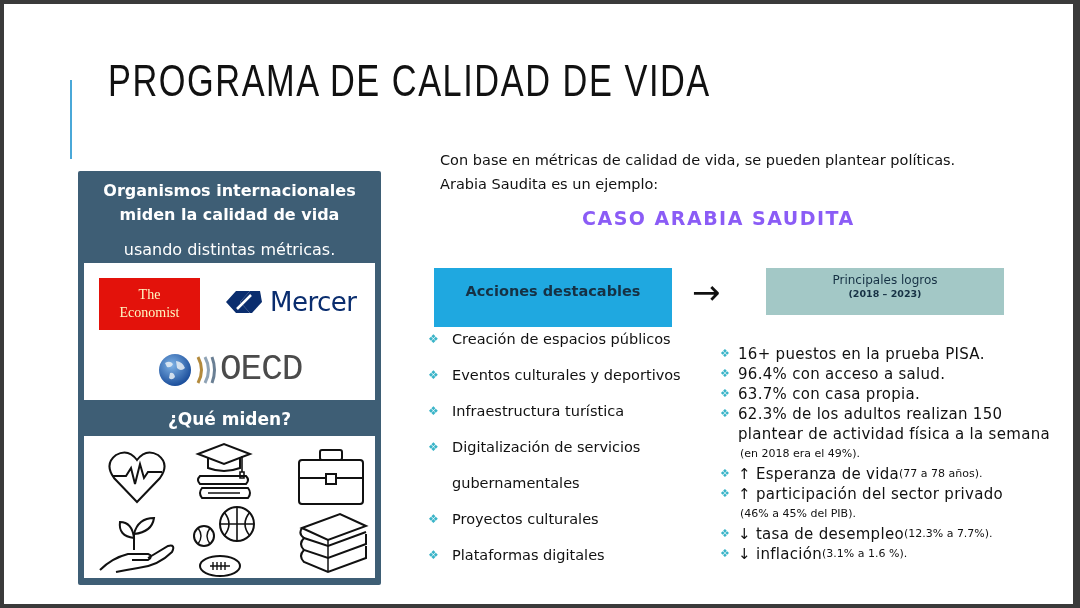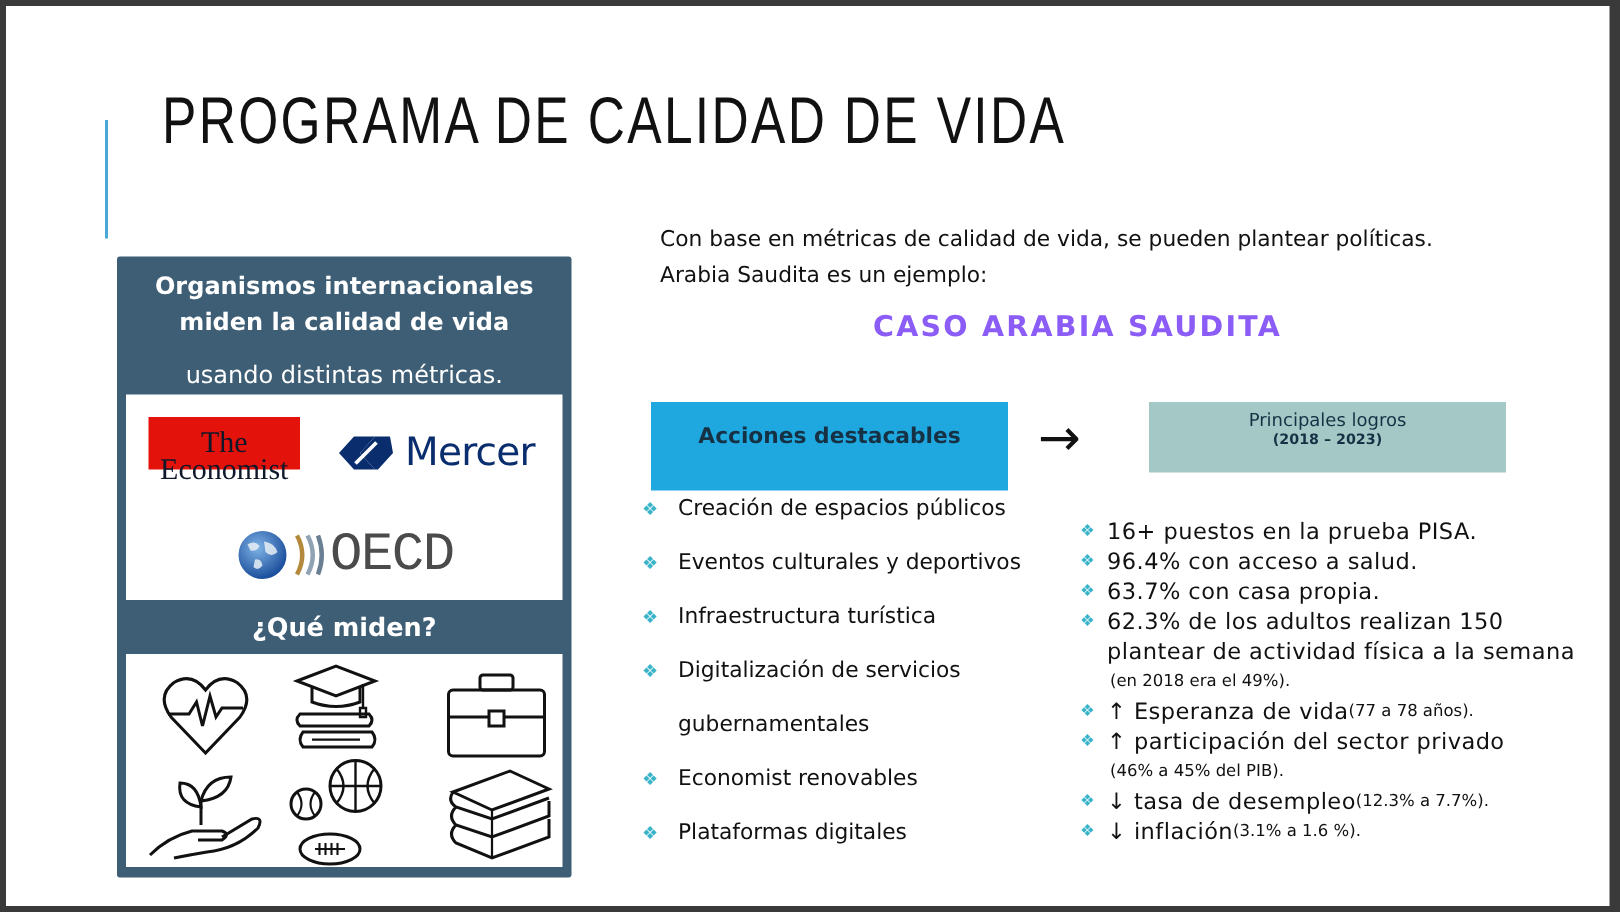--- a/index.html
+++ b/index.html
@@ -26,22 +26,22 @@
   .panel-head {
     position: absolute; left: 0; top: 8px; width: 100%; text-align: center;
     color: #fff; font-family: "DejaVu Sans", sans-serif; font-size: 16px; line-height: 24px;
   }
   .panel-head .b { font-weight: bold; display: block; }
   .panel-head .n { display: block; font-weight: normal; margin-top: 11px; }
   .logos {
     position: absolute; left: 6px; top: 92px; width: 291px; height: 137px; background: #fff;
   }
   .economist {
-    position: absolute; left: 15px; top: 15px; width: 101px; height: 35px; background: #e3120b;
-    color: #0f172a; font-family: "Liberation Serif", serif; font-size: 20px; line-height: 18px; text-align: center;
+    position: absolute; left: 15px; top: 15px; width: 101px; height: 52px; background: #e3120b;
+    color: #fef9c3; font-family: "Liberation Serif", serif; font-size: 14px; line-height: 18px; text-align: center;
     padding-top: 8px;
   }
   .mercer { position: absolute; left: 140px; top: 24px; display: flex; align-items: center; gap: 6px; }
   .mercer-mark { width: 40px; height: 26px; }
   .mercer-text { font-family: "DejaVu Sans", sans-serif; font-size: 26px; color: #0a2d6e; font-weight: 500; letter-spacing: -0.5px; }
   .oecd { position: absolute; left: 74px; top: 86px; display: flex; align-items: center; gap: 3px; }
   .oecd-globe { width: 34px; height: 34px; }
   .oecd-text { font-family: Liberation Mono, monospace; font-size: 36px; color: #4b4b4b; letter-spacing: -1px; }
 
   .panel-sub {
@@ -218,21 +218,21 @@
       </li>
     <li>
         <span class="bullet">❖</span>
         <span>Digitalización de servicios</span>
       </li>
     <li class="cont">
         <span>gubernamentales</span>
       </li>
     <li>
         <span class="bullet">❖</span>
-        <span>Economist renovables</span>
+        <span>Proyectos culturales</span>
       </li>
     <li>
         <span class="bullet">❖</span>
         <span>Plataformas digitales</span>
       </li>
   </ul>
 
   <ul class="goals">
     <li>
         <span class="bullet">❖</span>

